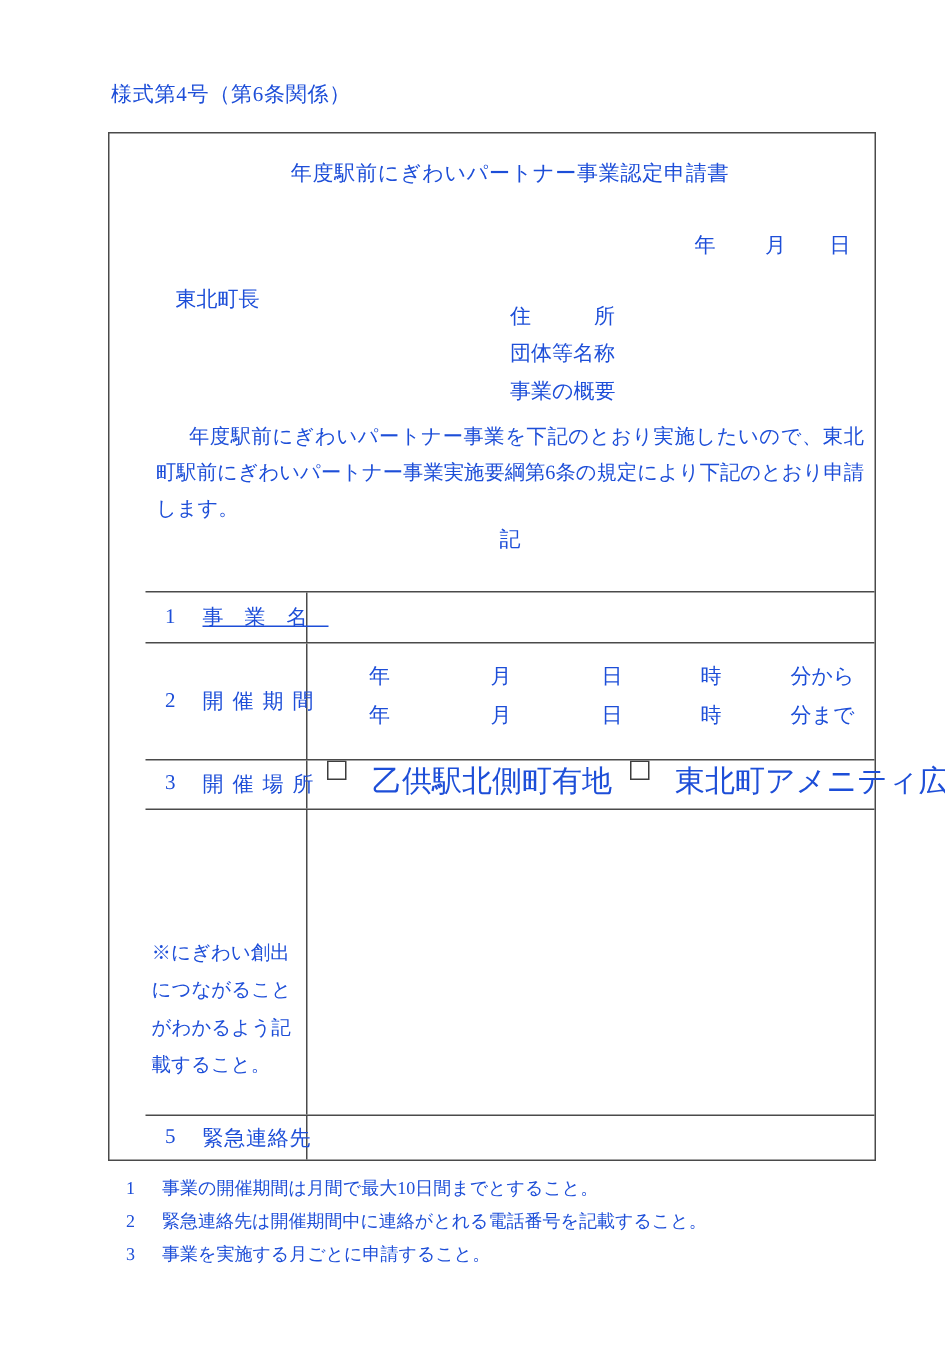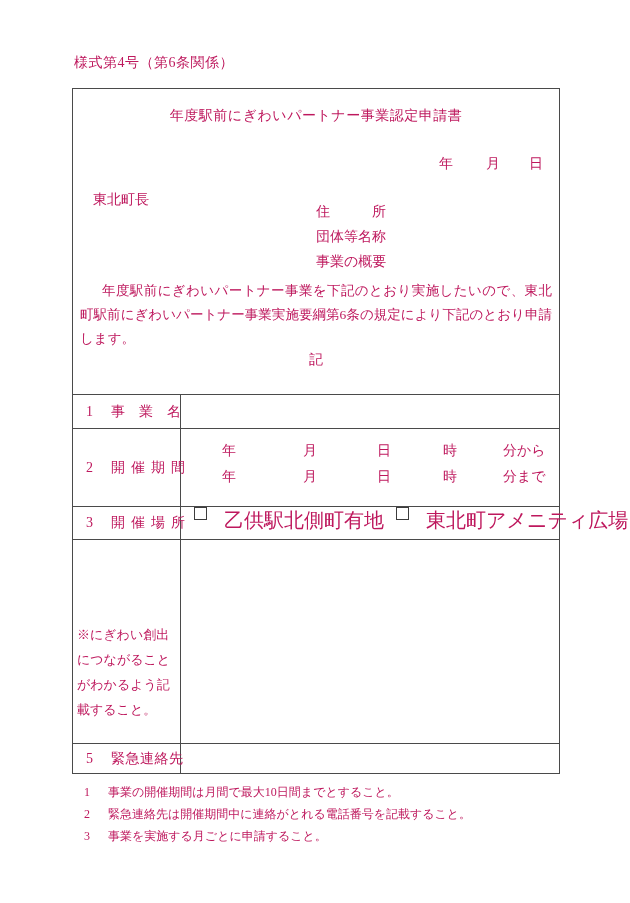--- a/index.html
+++ b/index.html
@@ -1,24 +1,24 @@
 <!DOCTYPE html>
 <html><head>
 <meta charset="utf-8">
 <style>
   html,body{margin:0;padding:0;background:#ffffff;}
   .sheet{
     position:relative;width:630px;height:903px;background:#ffffff;
-    font-family:"Liberation Serif","DejaVu Serif",serif;color:#be185d;
+    font-family:"Liberation Serif","DejaVu Serif",serif;color:#1d4ed8;
     overflow:hidden;
   }
   .form-number{position:absolute;left:74px;top:54px;font-size:14px;letter-spacing:0.5px;}
   .outer-box{
     position:absolute;left:72px;top:88px;width:486px;
-    border:1px solid #4a4a4a;box-sizing:content-box;
+    border:1px solid #4a4a4a;box-sizing:content-box;padding-left:24px;
   }
   
   .header-section{position:relative;height:305px;}
   .title{position:absolute;top:18px;left:0;width:100%;text-align:center;font-size:14px;letter-spacing:0.5px;}
   .date-line{position:absolute;top:66px;left:0;width:100%;height:20px;font-size:14px;}
   .date-line .dy{position:absolute;left:366px;}
   .date-line .dm{position:absolute;left:413px;}
   .date-line .dd{position:absolute;left:456px;}
   .addressee{position:absolute;top:102px;left:20px;font-size:14px;}
   .applicant-block{position:absolute;top:110px;left:243px;font-size:14px;line-height:25px;}
@@ -29,21 +29,21 @@
   .record-mark{position:absolute;top:262px;left:0;width:100%;text-align:center;font-size:14px;}
   
   .trow{display:flex;border-top:1px solid #4a4a4a;box-sizing:border-box;}
   .cell-label{
     width:108px;flex:0 0 108px;border-right:1px solid #4a4a4a;box-sizing:border-box;
     font-size:14px;display:flex;align-items:center;padding-left:13px;
   }
   .cell-content{flex:1 1 auto;position:relative;}
   .no{display:inline-block;}
   .lbl{margin-left:18px;white-space:nowrap;}
-  .sp-wide{letter-spacing:14px;}
+  .sp-wide{letter-spacing:14px;text-decoration:underline;}
   .sp-mid{letter-spacing:6px;}
   .row-1{height:34px;}
   .row-2{height:78px;}
   .row-3{height:33px;}
   .row-4{height:204px;}
   .row-5{height:30px;}
   .row-2 .cell-content{padding-top:13px;font-size:14px;}
   .period-line{position:relative;height:26px;}
   .period-line .u-y{position:absolute;left:41px;}
   .period-line .u-m{position:absolute;left:122px;}

